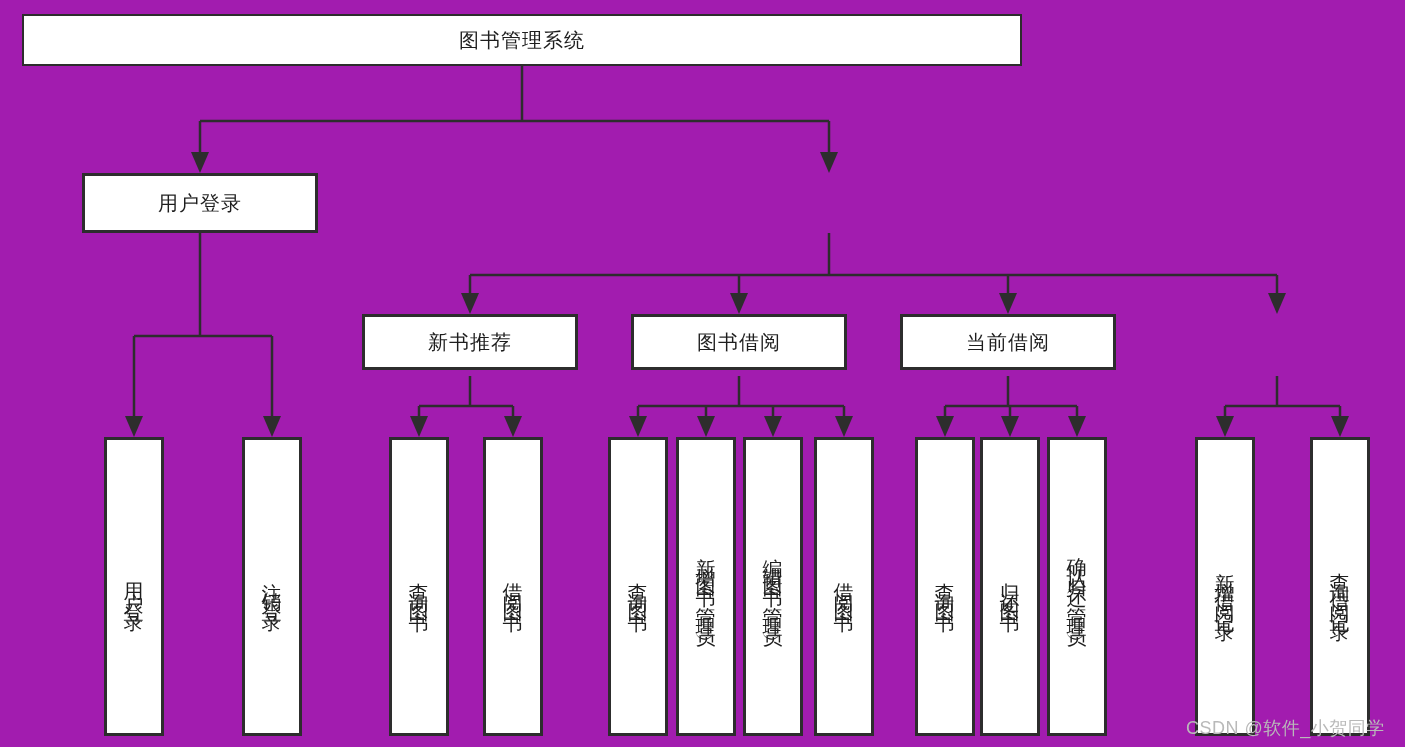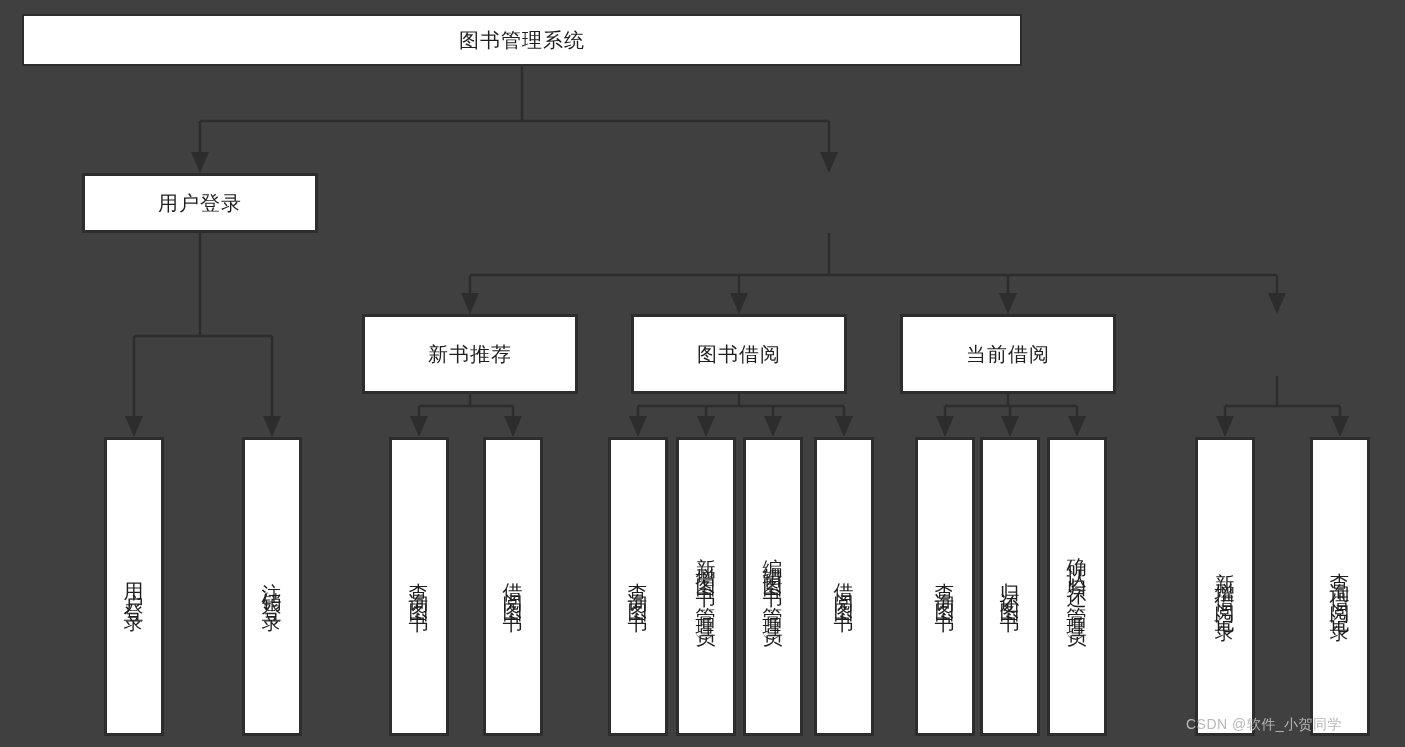--- a/index.html
+++ b/index.html
@@ -1,37 +1,37 @@
 <!DOCTYPE html>
 <html><head>
 <meta charset="utf-8">
 <style>
   html,body { margin:0; padding:0; background:#ffffff; }
   .stage {
-    position:relative; width:1405px; height:747px; background:#404040;
+    position:relative; width:1405px; height:747px; background:#a21caf;
     font-family:"Liberation Sans","DejaVu Sans",sans-serif; overflow:hidden;
   }
   svg.connectors { position:absolute; left:0; top:0; width:1405px; height:747px; }
   .node {
     position:absolute; box-sizing:border-box; background:#ffffff;
     border:3px solid #2d2d2d; color:#1e1e1e;
     display:flex; align-items:center; justify-content:center;
     font-size:20px; letter-spacing:1px; text-align:center;
   }
   .root   { left:22px;  top:14px;  width:1000px; height:52px; border-width:2px; }
   .branch { top:173px; width:236px; height:60px; }
-  .module { top:314px; width:216px; height:80px; }
+  .module { top:314px; width:216px; height:56px; }
   .leaf   { top:437px; width:60px;  height:299px; }
   .leaf span {
     writing-mode:vertical-rl; text-orientation:mixed;
     letter-spacing:10px; line-height:1; white-space:nowrap;
   }
   .watermark {
     position:absolute; left:1186px; top:716px;
-    font-size:14px; color:#b9b9b9; letter-spacing:0.5px; white-space:nowrap;
+    font-size:18px; color:#b9b9b9; letter-spacing:0.5px; white-space:nowrap;
   }
 </style>
 </head>
 <body>
 
 <div class="stage">
 
   <svg class="connectors" viewBox="0 0 1405 747" fill="none" stroke="#2d2d2d" stroke-width="2.5">
 
     <path d="M522,66 V121 M200,121 H829 M200,121 V154 M829,121 V154"></path>

